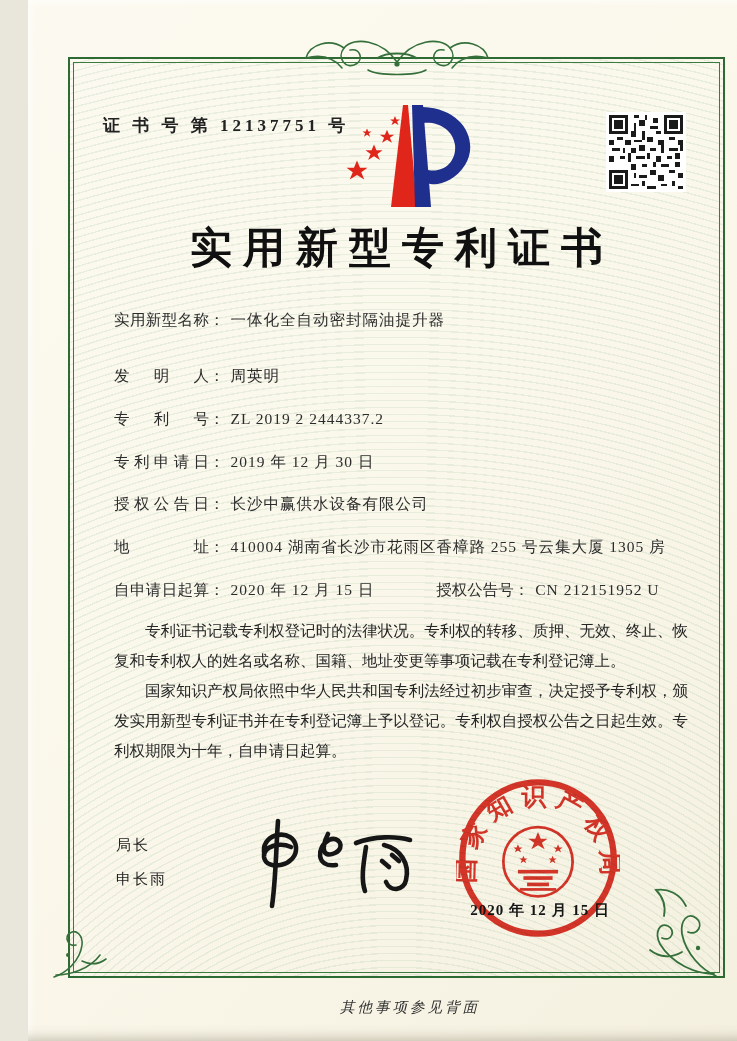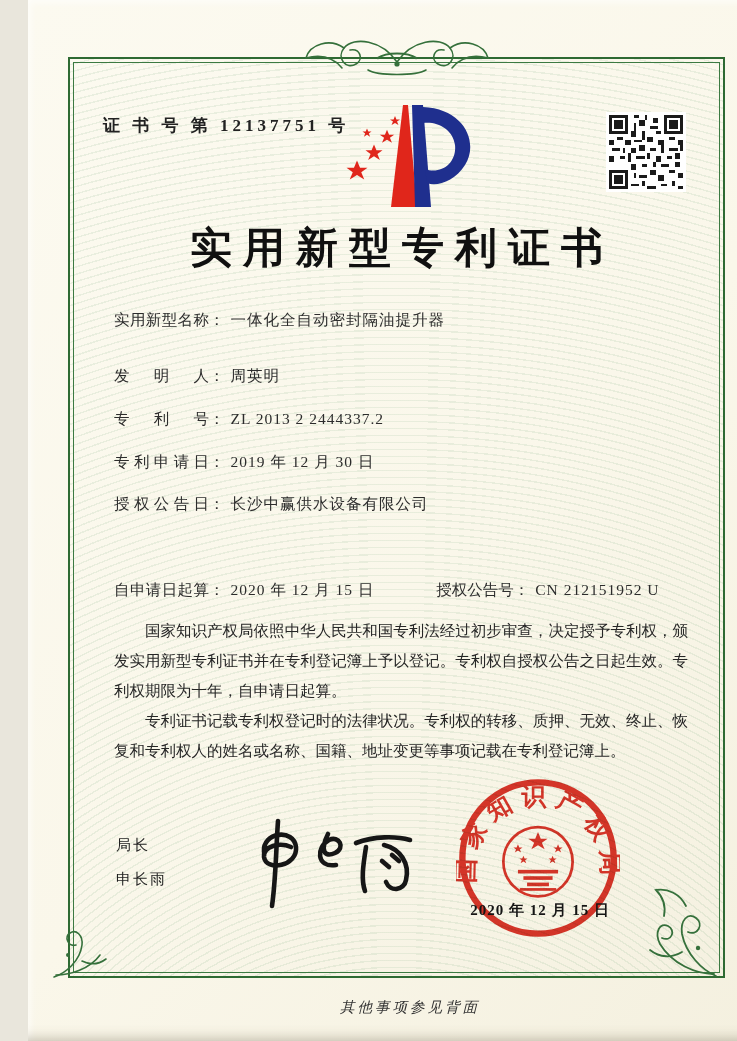--- a/index.html
+++ b/index.html
@@ -209,36 +209,39 @@
 
   <div class="title">实用新型专利证书</div>
 
   <div class="field" style="top:366px">
     <span class="flabel">发明人</span><span class="fcolon">：</span><span class="fvalue">周英明</span>
   </div>
   <div class="field" style="top:310px">
     <span class="flabel">实用新型名称</span><span class="fcolon">：</span><span class="fvalue">一体化全自动密封隔油提升器</span>
   </div>
   <div class="field" style="top:409px">
-    <span class="flabel">专利号</span><span class="fcolon">：</span><span class="fvalue">ZL 2013 2 2444337.2</span>
+    <span class="flabel">专利号</span><span class="fcolon">：</span><span class="fvalue">ZL 2019 2 2444337.2</span>
   </div>
   <div class="field" style="top:452px">
     <span class="flabel">专利申请日</span><span class="fcolon">：</span><span class="fvalue">2019 年 12 月 30 日</span>
   </div>
   <div class="field" style="top:494px">
     <span class="flabel">授权公告日</span><span class="fcolon">：</span><span class="fvalue">长沙中赢供水设备有限公司</span>
+  </div>
+  <div class="field" style="top:537px">
+    <span class="flabel">地址</span><span class="fcolon">：</span><span class="fvalue">410004 湖南省长沙市花雨区香樟路 255 号云集大厦 1305 房</span>
   </div>
   <div class="field" style="top:580px">
     <span><span class="flabel">自申请日起算</span><span class="fcolon">：</span><span class="fvalue">2020 年 12 月 15 日</span></span>
     <span class="grant-no"><span>授权公告号</span><span class="fcolon">：</span><span class="fvalue">CN 212151952 U</span></span>
   </div>
 
   <div class="body-text">
+    <p>专利证书记载专利权登记时的法律状况。专利权的转移、质押、无效、终止、恢复和专利权人的姓名或名称、国籍、地址变更等事项记载在专利登记簿上。</p>
     <p>国家知识产权局依照中华人民共和国专利法经过初步审查，决定授予专利权，颁发实用新型专利证书并在专利登记簿上予以登记。专利权自授权公告之日起生效。专利权期限为十年，自申请日起算。</p>
-    <p>专利证书记载专利权登记时的法律状况。专利权的转移、质押、无效、终止、恢复和专利权人的姓名或名称、国籍、地址变更等事项记载在专利登记簿上。</p>
   </div>
 
   <div class="signer signer-title">局长</div>
   <div class="signer signer-name">申长雨</div>
 
   <div class="signature">
     <svg width="212" height="96" viewBox="0 0 212 96" fill="none" stroke="#161616" stroke-width="4.6" stroke-linecap="round" stroke-linejoin="round">
       <path d="M44,36 C42,16 74,12 76,31 C78,50 46,56 44,41 C43,30 60,26 71,31"></path>
       <path d="M58,5 C56,32 56,62 52,90"></path>
       <path d="M108,18 C100,34 104,42 115,37 C126,32 119,19 109,24 C96,31 96,52 116,49"></path>

